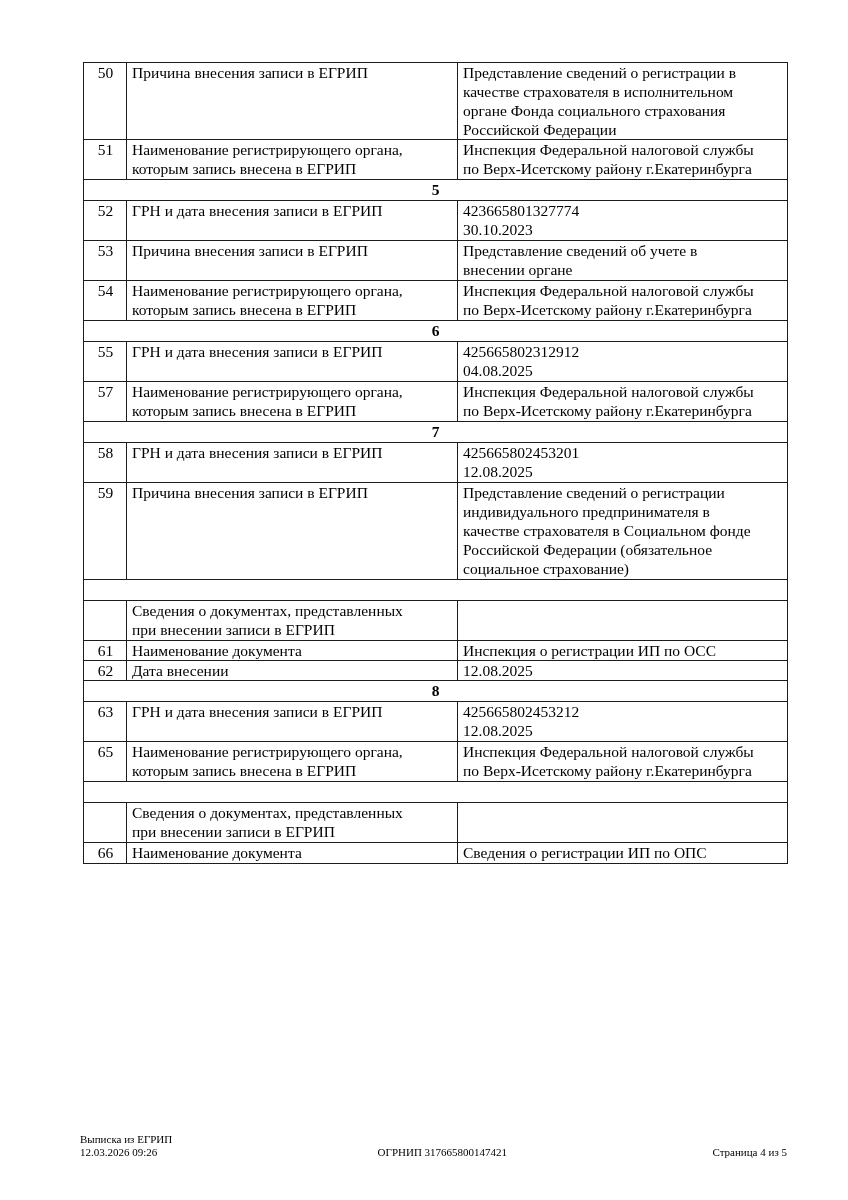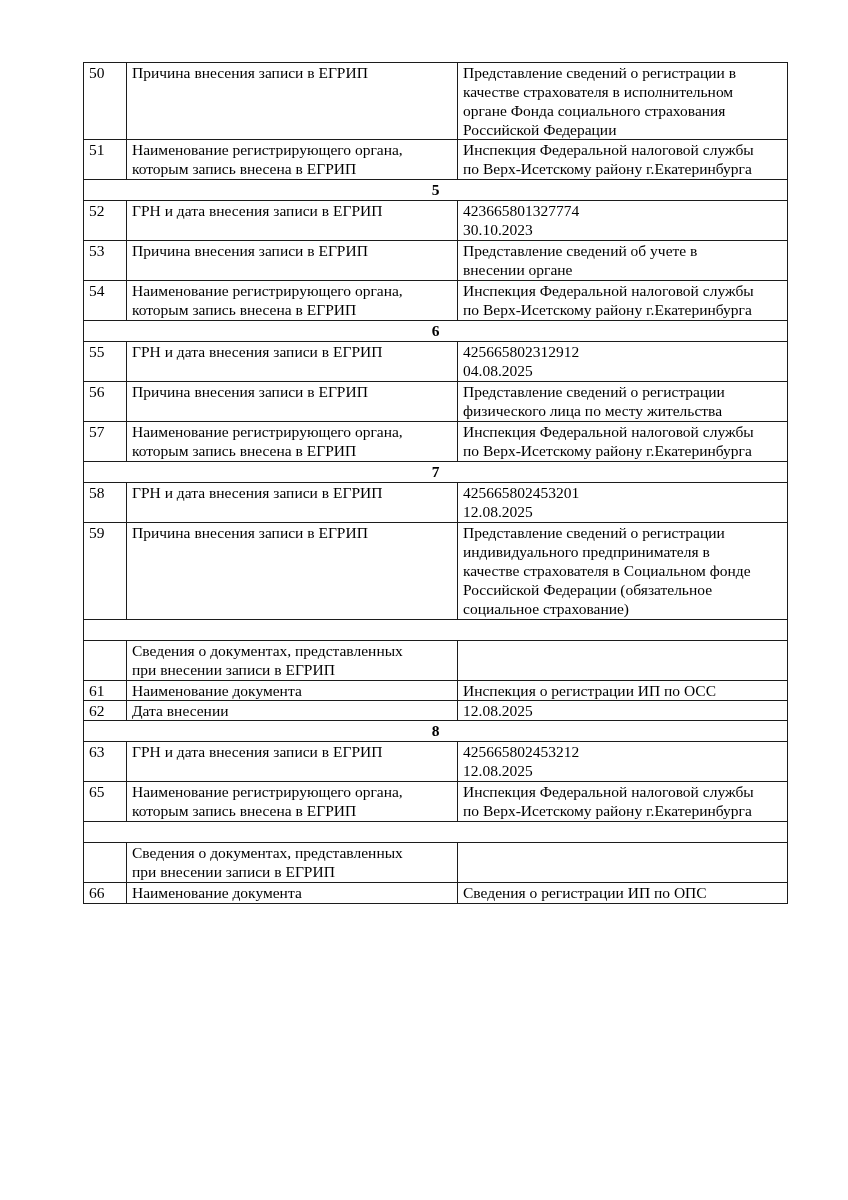--- a/index.html
+++ b/index.html
@@ -24,20 +24,21 @@
   table.registry td {
     border: 1px solid #1c1c1c;
     font-size: 15.5px;
     line-height: 19px;
     vertical-align: top;
     padding: 0 4px 0 5px;
     white-space: pre-line;
     overflow: hidden;
   }
   td.num {
+    text-align: center;
     padding: 0 2px;
     white-space: normal;
   }
   tr.section td {
     text-align: center;
     font-weight: bold;
     white-space: normal;
     padding: 0;
     line-height: 20px;
   }
@@ -108,26 +109,20 @@
     <tr class="section" style="height:21px">
       <td colspan="3">6</td>
     </tr>
     <tr style="height:40px">
       <td class="num">55</td>
       <td>ГРН и дата внесения записи в ЕГРИП</td>
       <td>425665802312912
 04.08.2025</td>
     </tr>
     <tr style="height:40px">
-      <td class="num">56</td>
-      <td>Причина внесения записи в ЕГРИП</td>
-      <td>Представление сведений о регистрации
-физического лица по месту жительства</td>
-    </tr>
-    <tr style="height:40px">
       <td class="num">57</td>
       <td>Наименование регистрирующего органа,
 которым запись внесена в ЕГРИП</td>
       <td>Инспекция Федеральной налоговой службы
 по Верх-Исетскому району г.Екатеринбурга</td>
     </tr>
     <tr class="section" style="height:21px">
       <td colspan="3">7</td>
     </tr>
     <tr style="height:40px">
@@ -190,14 +185,22 @@
       <td></td>
     </tr>
     <tr style="height:21px">
       <td class="num">66</td>
       <td>Наименование документа</td>
       <td>Сведения о регистрации ИП по ОПС</td>
     </tr>
   </tbody>
     </table>
 
+  <div class="footer">
+    <div class="left">
+      <div>Выписка из ЕГРИП</div>
+      <div>12.03.2026 09:26</div>
+    </div>
+    <div class="center">ОГРНИП 317665800147421</div>
+    <div class="right">Страница 4 из 5</div>
+  </div>
 
 </div>
 
 </body></html>

